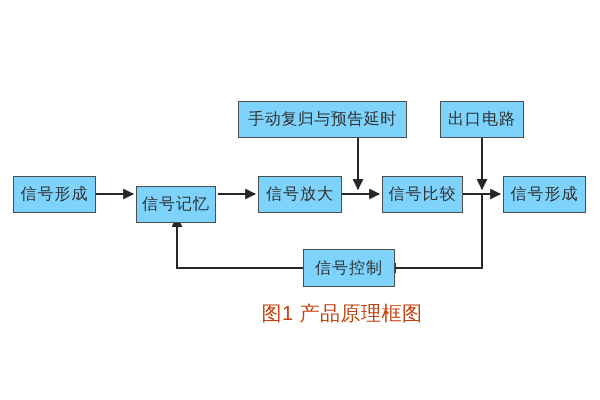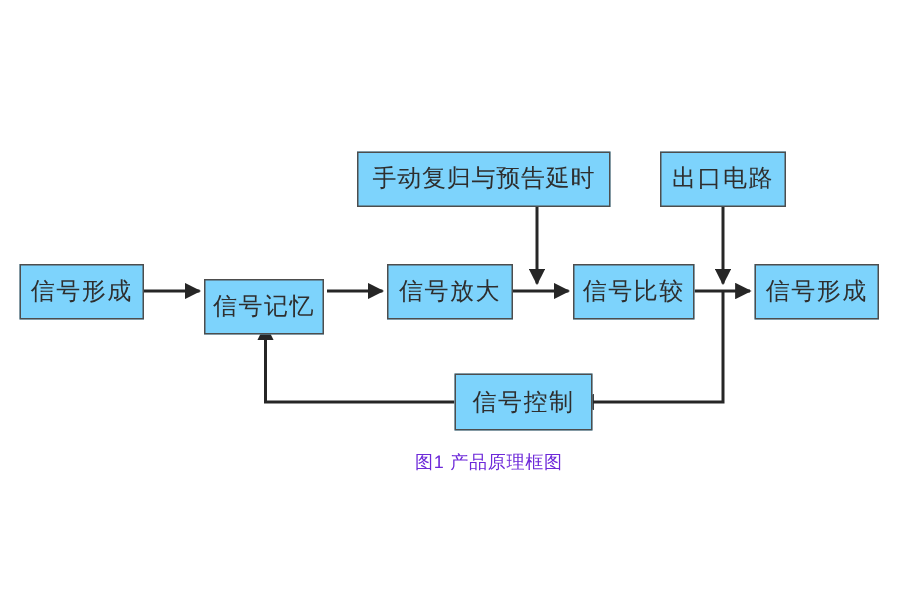--- a/index.html
+++ b/index.html
@@ -38,26 +38,26 @@
   .node-signal-formation     { left: 13px;  top: 176px; width: 83px;  height: 37px; }
   .node-signal-memory        { left: 136px; top: 186px; width: 80px;  height: 37px; }
   .node-signal-amplification { left: 258px; top: 176px; width: 84px;  height: 37px; font-family: Liberation Mono, monospace; }
   .node-signal-comparison    { left: 382px; top: 176px; width: 81px;  height: 37px; }
   .node-output-circuit       { left: 503px; top: 176px; width: 83px;  height: 37px; }
   .node-manual-reset-delay   { left: 238px; top: 101px; width: 169px; height: 37px; letter-spacing: 0.5px; }
   .node-alarm-timing         { left: 440px; top: 101px; width: 84px;  height: 37px; }
   .node-signal-control       { left: 303px; top: 249px; width: 92px;  height: 38px; }
   .caption {
     position: absolute;
-    left: 226px;
+    left: 242px;
     top: 300px;
     width: 200px;
     text-align: center;
-    font-size: 12px;
-    color: #6d28d9;
+    font-size: 20px;
+    color: #c2410c;
     letter-spacing: 0.5px;
     white-space: nowrap;
   }
 </style>
 </head>
 <body>
 
 <div class="canvas">
 
   <svg class="connectors" viewBox="0 0 600 400" xmlns="http://www.w3.org/2000/svg">

